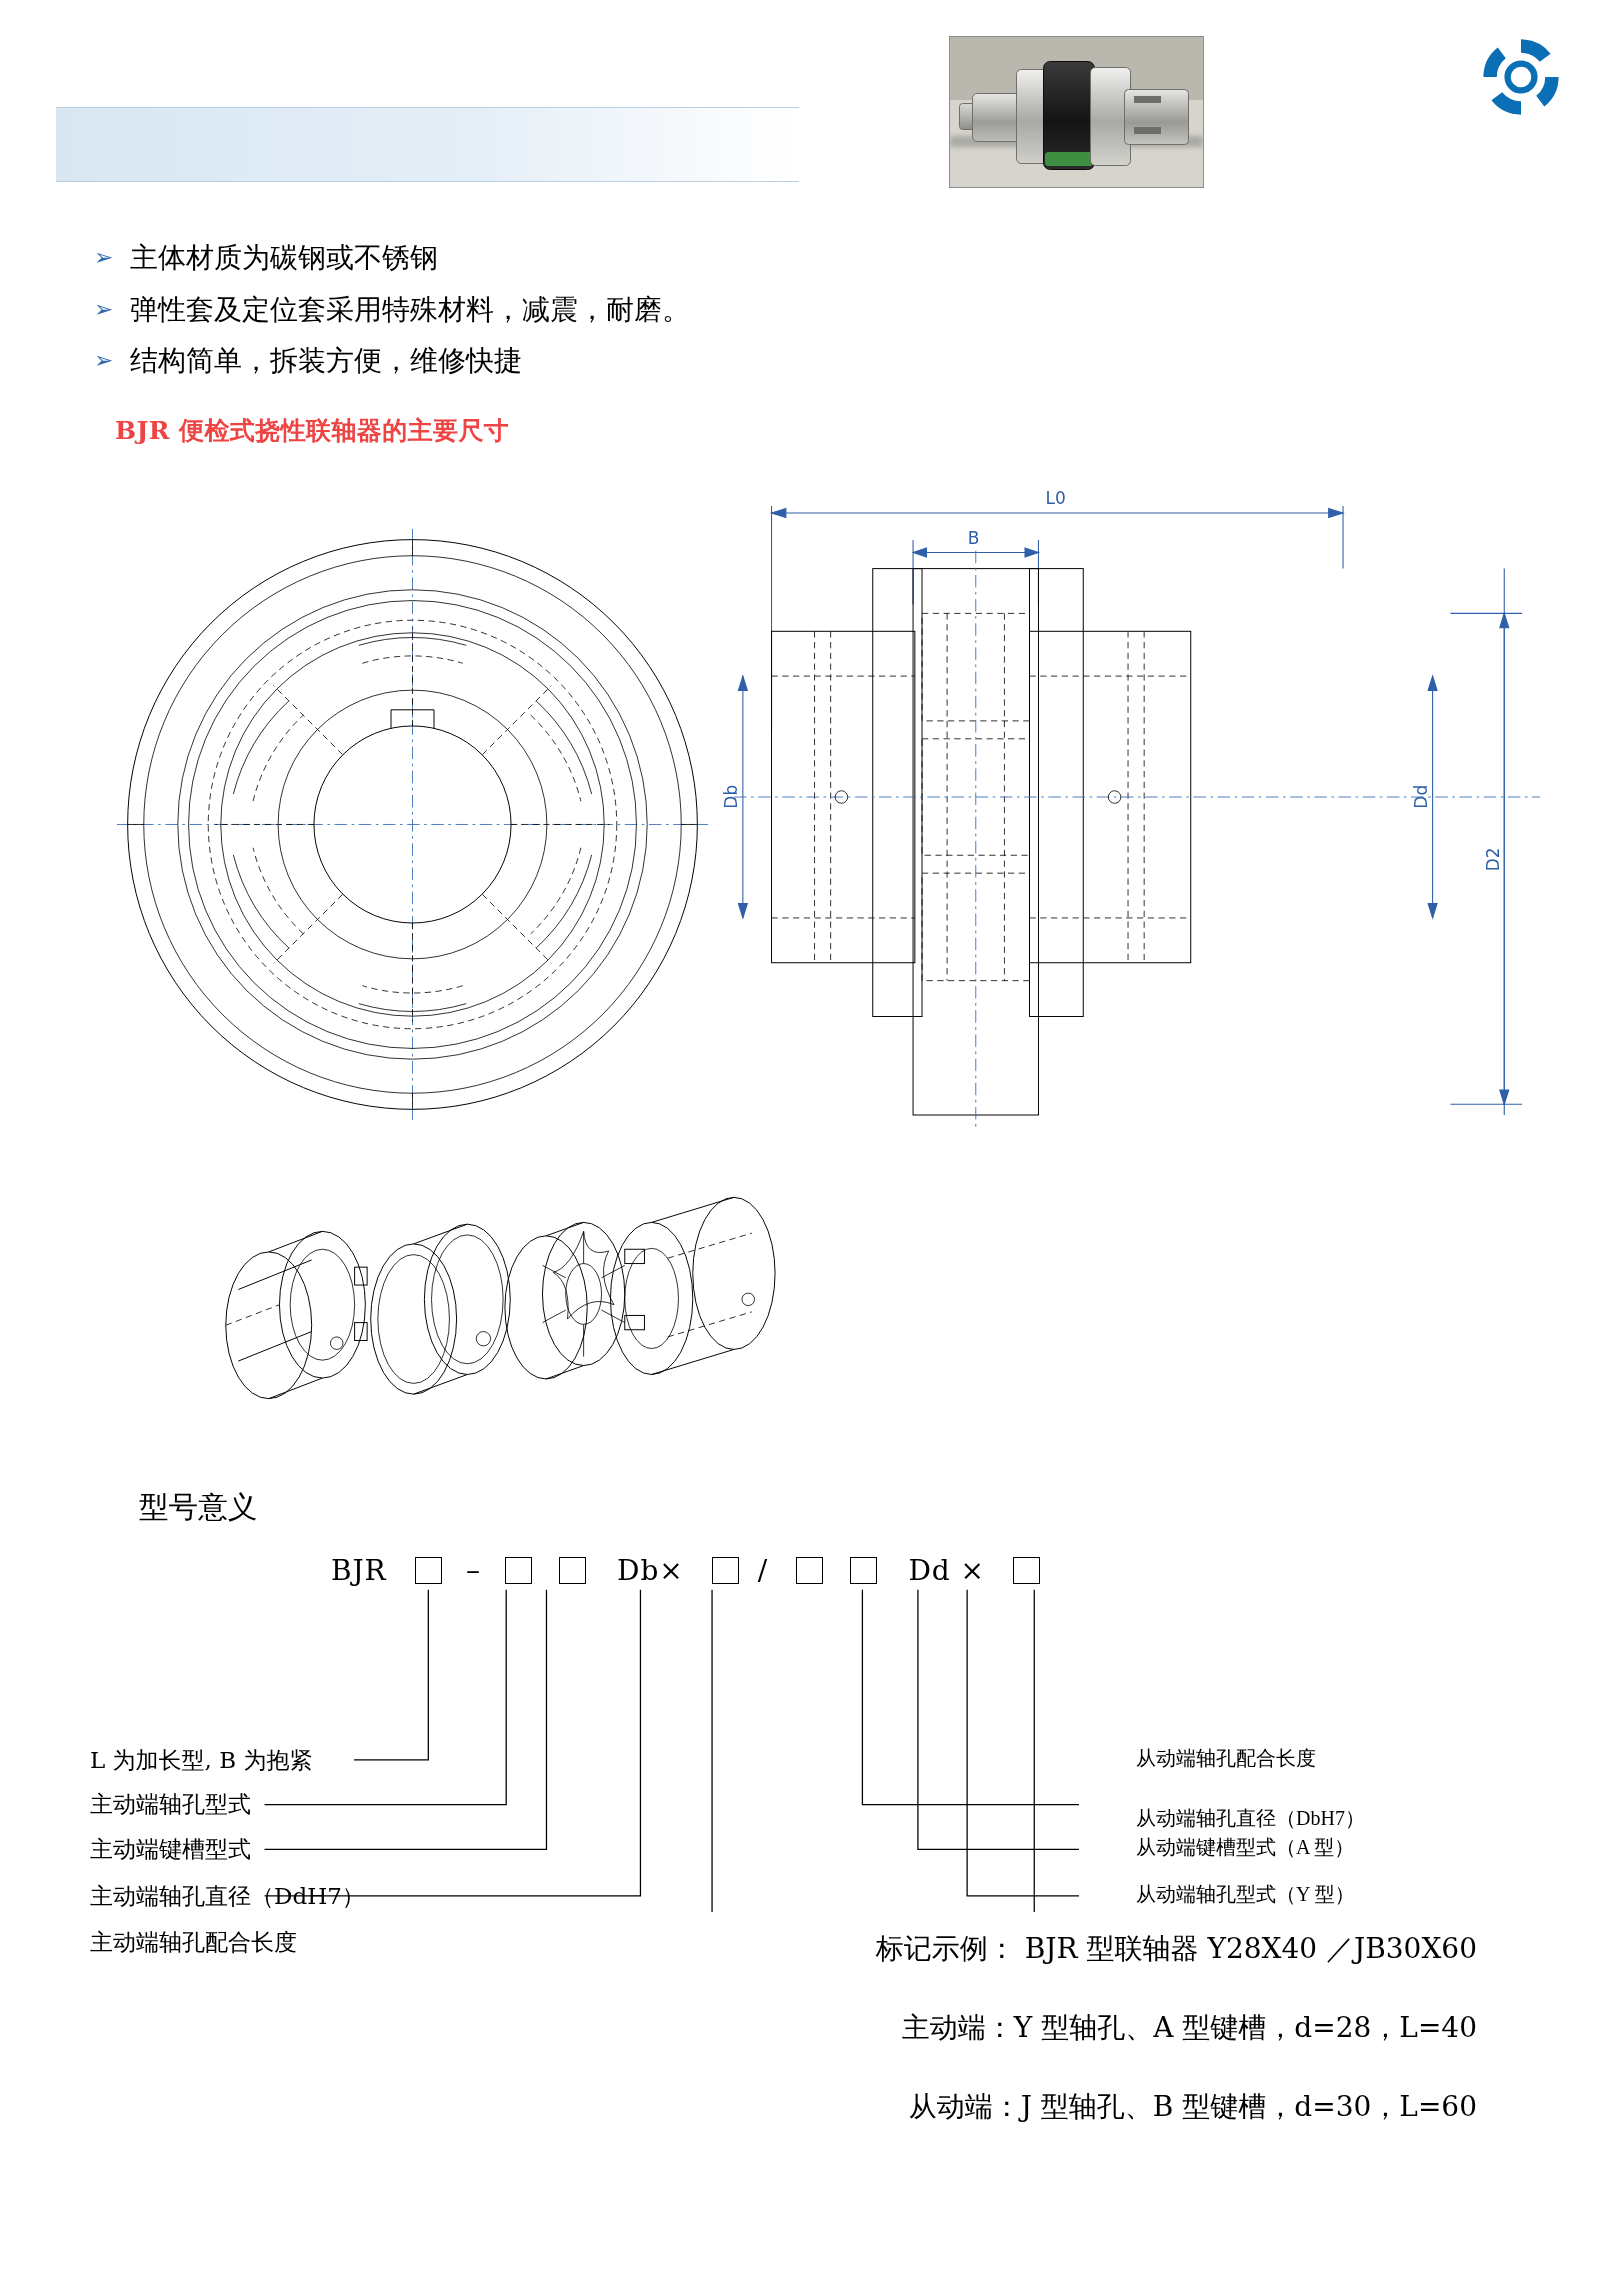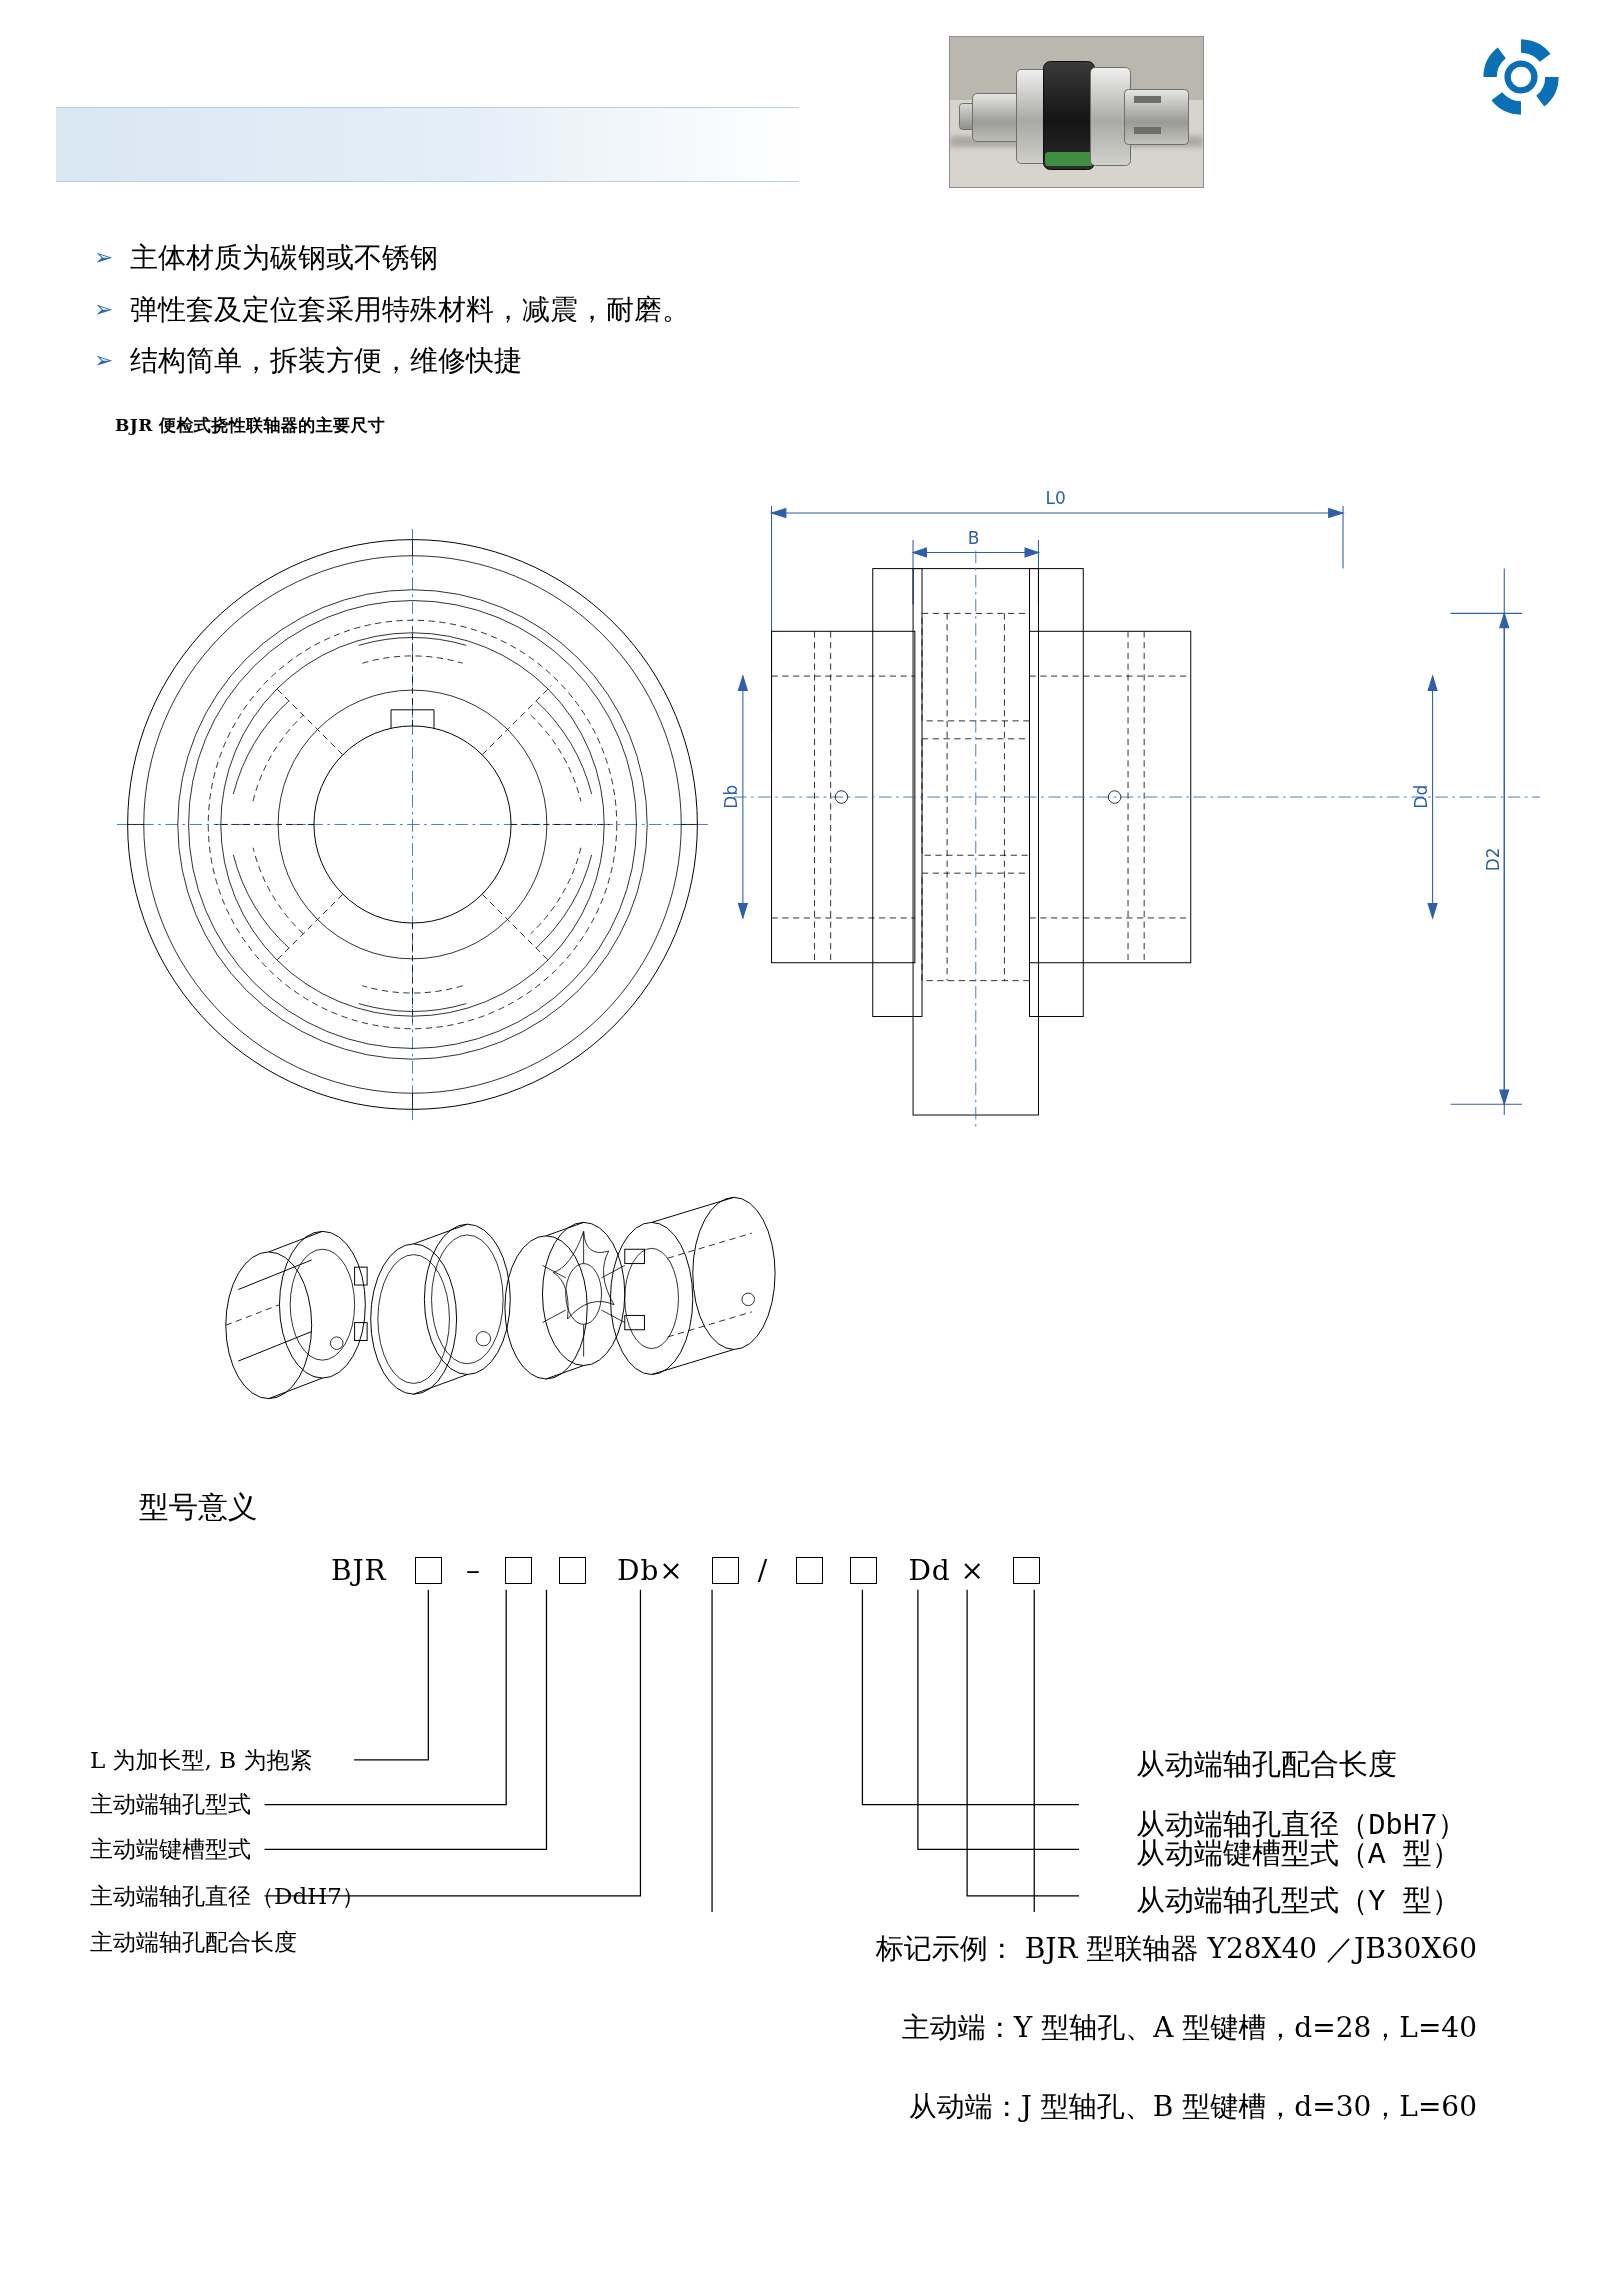--- a/index.html
+++ b/index.html
@@ -35,21 +35,21 @@
     font-family:"DejaVu Sans","Liberation Sans",sans-serif;
   }
   .bullet-text{
     font-size:28px;line-height:32px;color:#000;
     font-family:"DejaVu Serif","Liberation Serif",serif;
   }
 
   .subhead{
     position:absolute;left:115px;top:414px;
     font-family:"DejaVu Serif","Liberation Serif",serif;
-    font-weight:bold;font-size:17px;color:#000000;letter-spacing:0.4px;
+    font-weight:bold;font-size:25px;color:#ef4444;letter-spacing:0.4px;
   }
 
   
   .photo{
     position:absolute;left:949px;top:36px;width:253px;height:150px;
     border:0.9px solid #8d8d8d;background:#cfcfcb;overflow:hidden;
   }
   .photo .bg-top{position:absolute;left:0;top:0;width:100%;height:42%;background:#b9b7ae;}
   .photo .bg-bot{position:absolute;left:0;top:42%;width:100%;height:58%;background:#d6d4cd;}
   .photo .shadow{position:absolute;left:0;top:66%;width:100%;height:10.7px;background:rgba(90,90,85,.35);filter:blur(2.7px);}
@@ -114,22 +114,22 @@
   }
   .dash{display:inline-block;width:25px;text-align:center;}
 
   .leader-svg{position:absolute;left:85px;top:1554px;width:1451px;height:358px;}
 
   .lbl-left{
     position:absolute;font-size:23px;white-space:nowrap;
     font-family:"DejaVu Serif","Liberation Serif",serif;
   }
   .lbl-right{
-    position:absolute;font-size:29px;white-space:nowrap;
-    font-family:Liberation Mono, monospace;
+    position:absolute;font-size:20px;white-space:nowrap;
+    font-family:Liberation Serif, serif;
   }
 
   .notes{position:absolute;left:134px;top:1930px;width:1343px;text-align:right;}
   .note-line{
     font-size:28px;margin-bottom:41px;
     font-family:"DejaVu Serif","Liberation Serif",serif;
   }
   .note-indent{margin-left:70px;}
 
   svg{display:block;}

